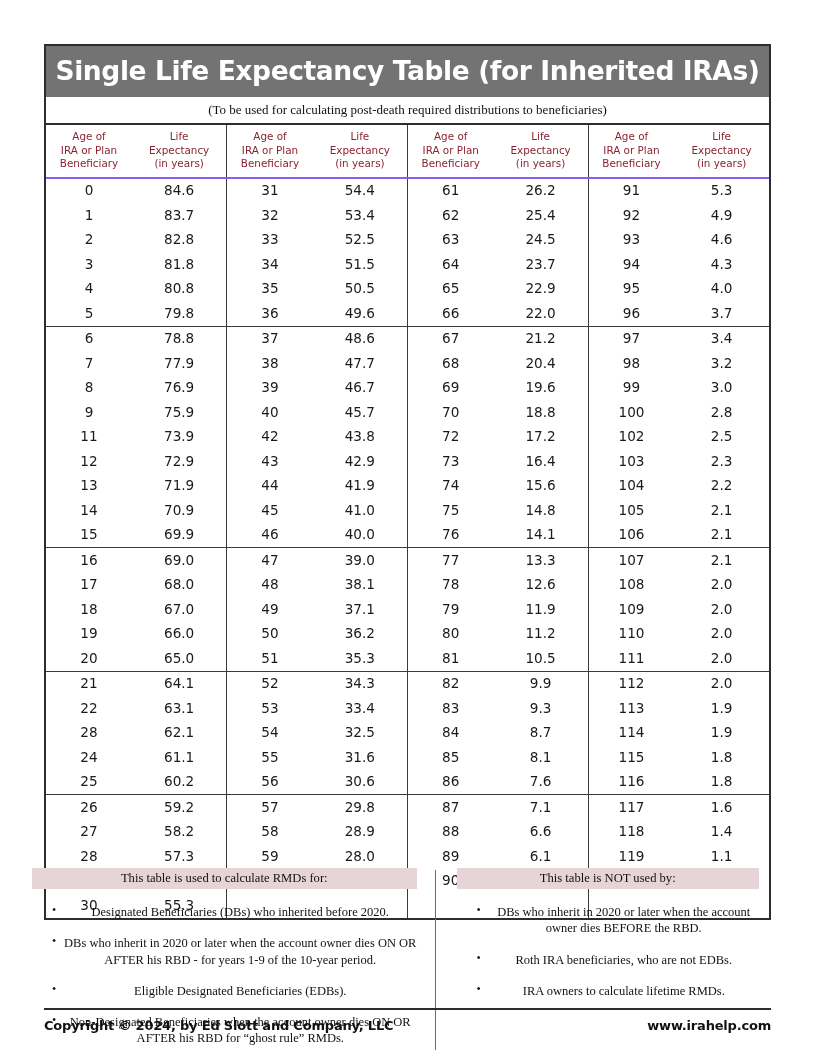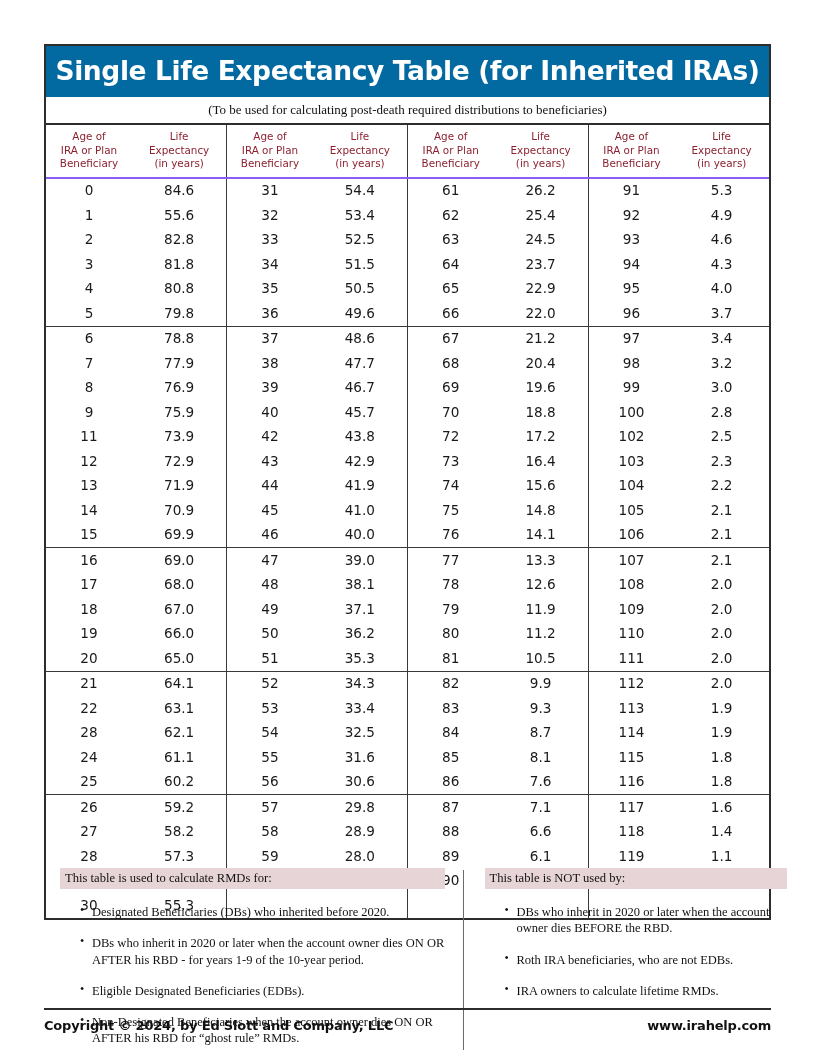--- a/index.html
+++ b/index.html
@@ -9,21 +9,21 @@
     -webkit-font-smoothing:antialiased;
   }
   .page{position:relative;width:815px;height:1057px;box-sizing:border-box;}
 
   
   .frame{
     position:absolute;left:44px;top:44px;width:727px;
     border:2px solid #2d2d2d;box-sizing:border-box;background:#fff;
   }
   .banner{
-    background:#0369a1;color:#ffffff;text-align:center;
+    background:#737373;color:#ffffff;text-align:center;
     font-family:"DejaVu Sans",sans-serif;
     font-weight:bold;font-size:26.5px;letter-spacing:-0.4px;
     padding:11px 4px 12px 4px;line-height:1.05;
   }
   .subtitle{
     text-align:center;font-size:13px;color:#111;
     padding:5px 4px 5px 4px;
     border-bottom:2px solid #2d2d2d;
     font-family:"Liberation Serif",serif;
   }
@@ -46,22 +46,22 @@
     padding:1.6px 0 1.6px 0;height:21.3px;line-height:1;
   }
   
   .sep-l{border-left:1.5px solid #3a3a3a;}
   
   tr.grp-end td{border-bottom:1.5px solid #3a3a3a;}
   tbody tr:last-child td{border-bottom:none;}
 
   
   .notes{
-    position:absolute;left:60px;top:868px;width:727px;
-    display:flex;gap:4px;box-sizing:border-box;
+    position:absolute;left:32px;top:868px;width:727px;
+    display:flex;gap:4px;box-sizing:border-box;text-align:center;
   }
   .note-col{box-sizing:border-box;}
   .note-left{width:403px;padding-right:14px;}
   .note-div{width:1px;background:#6b6b6b;margin:2px 0 2px 0;}
   .note-right{width:323px;padding-left:17px;}
   .note-head{
     background:#E7D4D7;color:#111;font-size:12.6px;
     padding:3px 5px 3px 5px;font-family:"Liberation Serif",serif;
   }
   ul.note-list{margin:4px 0 0 0;padding:0 0 0 20px;list-style:none;}
@@ -158,21 +158,21 @@
             <td>84.6</td>
             <td class="sep-l">31</td>
             <td>54.4</td>
             <td class="sep-l">61</td>
             <td>26.2</td>
             <td class="sep-l">91</td>
             <td>5.3</td>
           </tr>
           <tr>
             <td>1</td>
-            <td>55.6</td>
+            <td>83.7</td>
             <td class="sep-l">32</td>
             <td>53.4</td>
             <td class="sep-l">62</td>
             <td>25.4</td>
             <td class="sep-l">92</td>
             <td>4.9</td>
           </tr>
           <tr>
             <td>2</td>
             <td>82.8</td>

